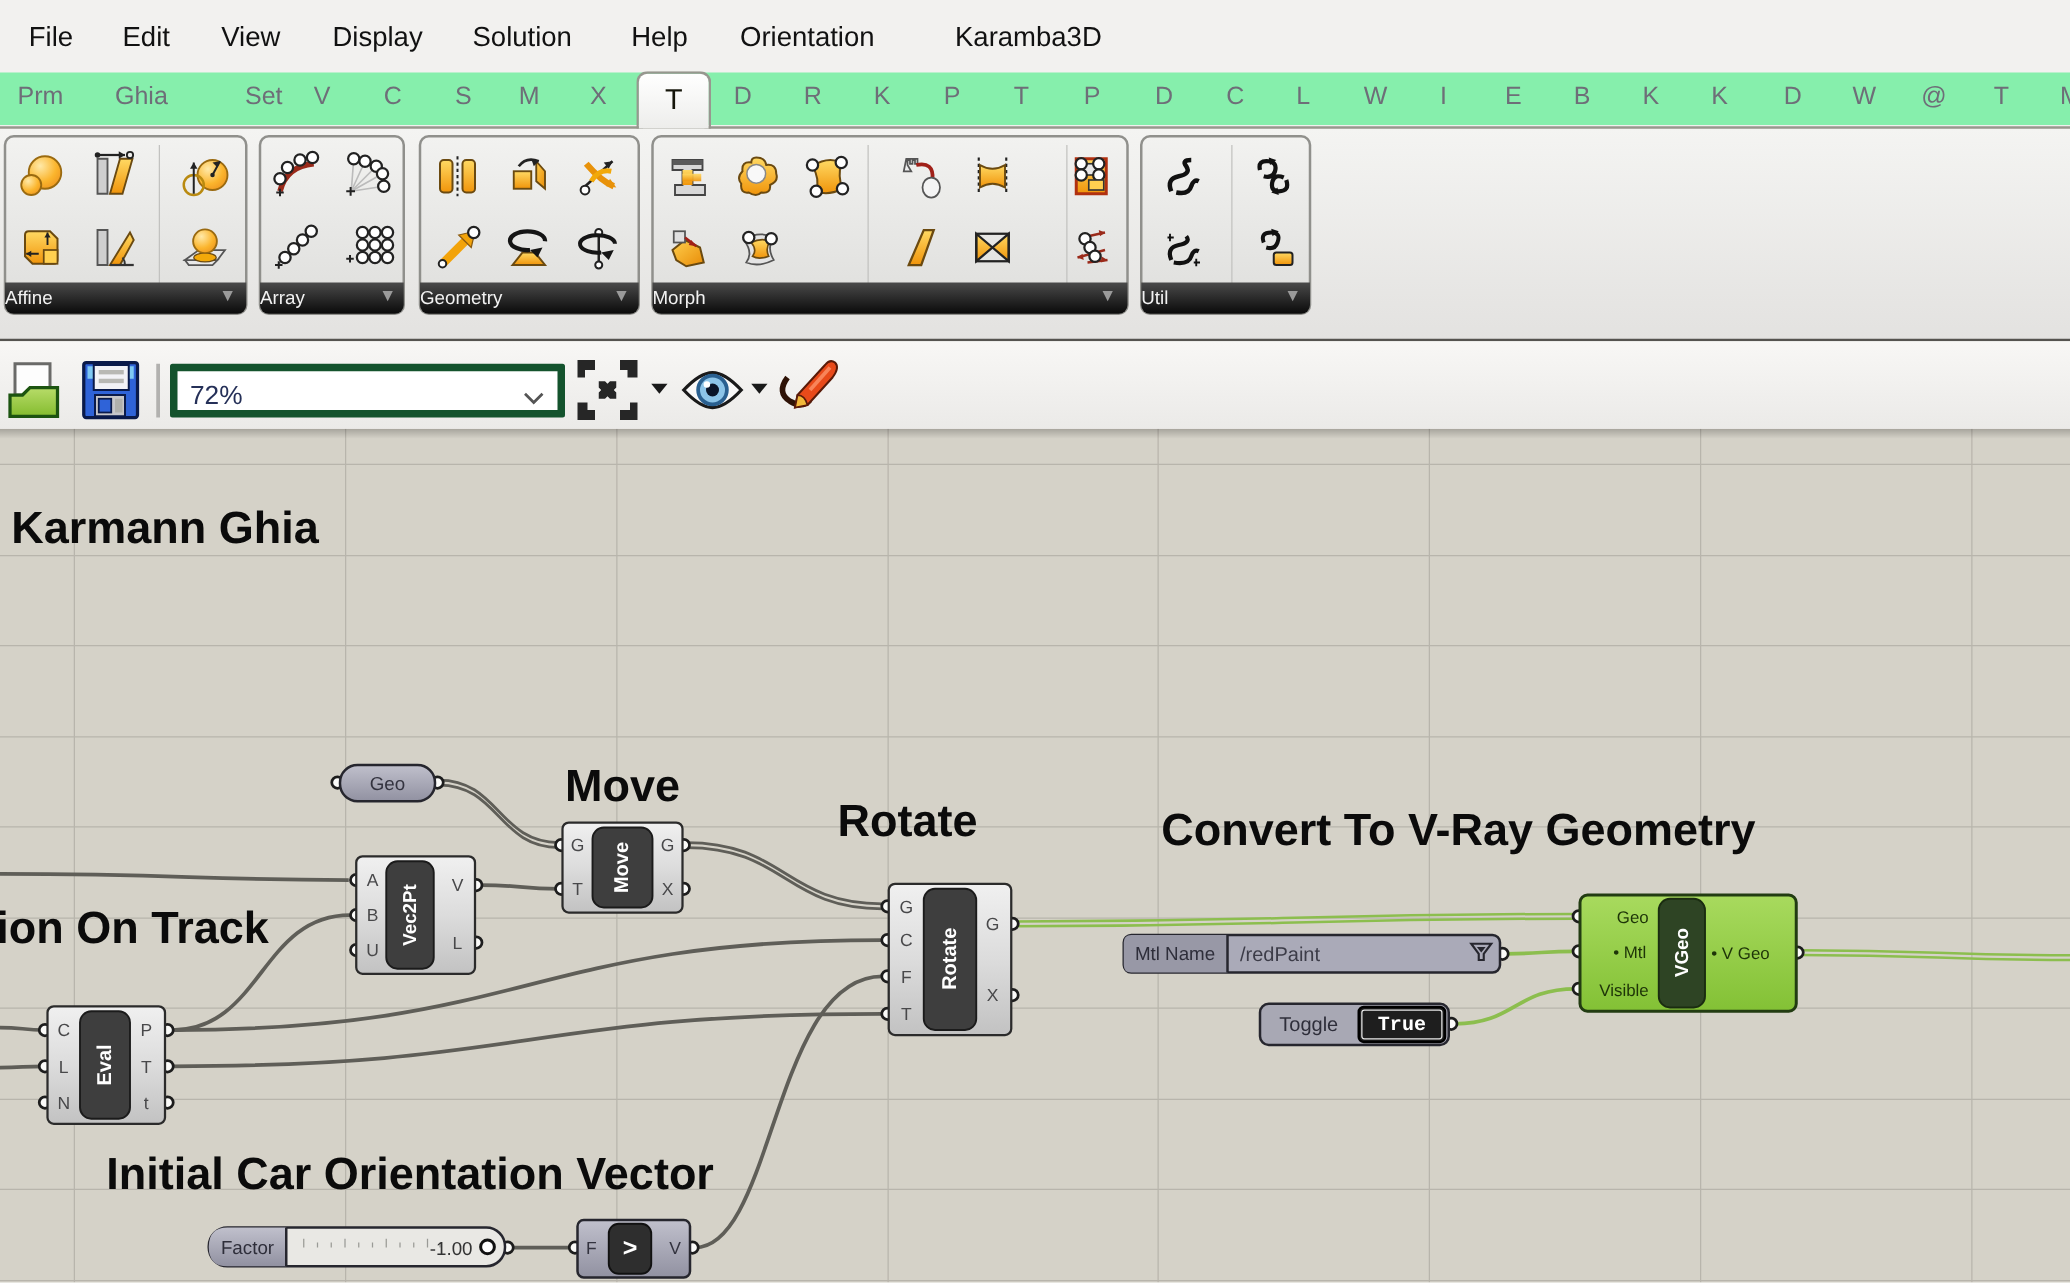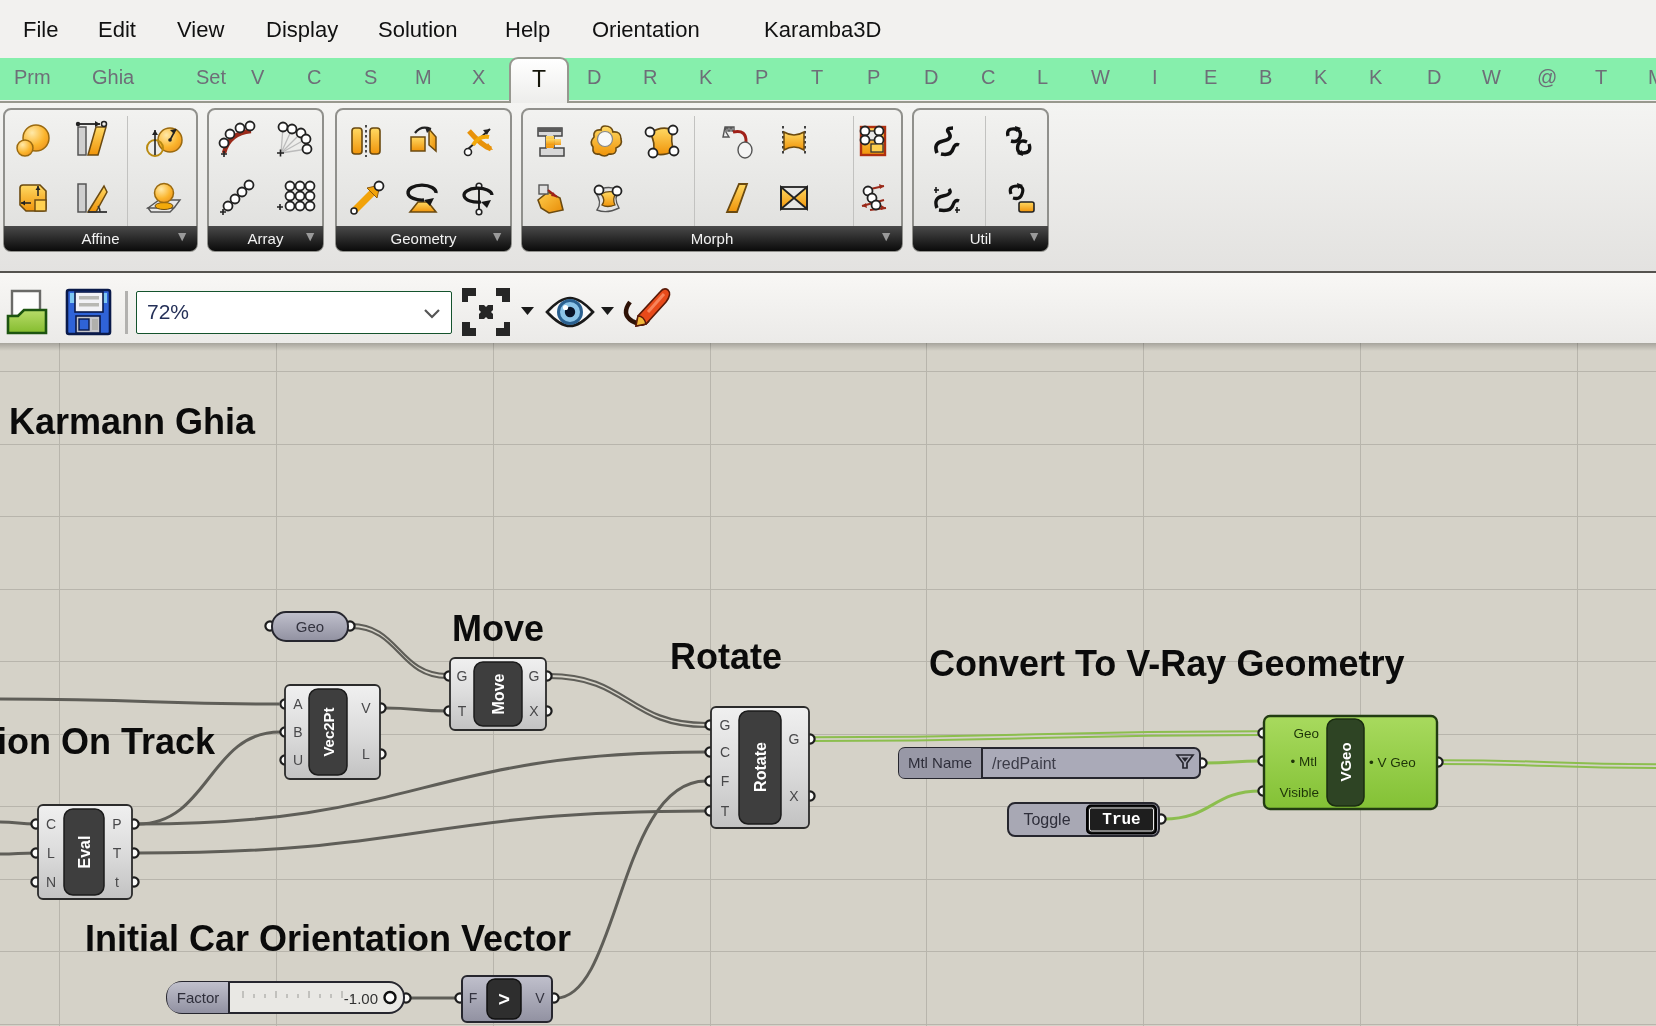--- a/index.html
+++ b/index.html
@@ -11,27 +11,27 @@
   #menubar span{position:absolute;top:17px;font-size:22px;color:#111;}
   
   #tabbar{position:absolute;left:0;top:58px;width:1656px;height:42px;background:#86efac;}
   #tabbar span{position:absolute;top:8px;font-size:20px;color:#6e6e78;}
   #seltab{position:absolute;left:509px;top:57px;width:60px;height:46px;background:linear-gradient(#ffffff,#ededeb);border:2px solid #97978f;border-bottom:none;border-radius:9px 9px 0 0;box-sizing:border-box;z-index:5;}
   #seltab i{position:absolute;left:0;right:0;top:7px;text-align:center;font-style:normal;font-size:23px;color:#15150a;}
   
   #toolpage{position:absolute;left:0;top:101px;width:1656px;height:171px;background:linear-gradient(#f4f4f2,#e3e2e0);border-top:2px solid #98988e;box-sizing:border-box;}
   #darksep{position:absolute;left:0;top:271px;width:1656px;height:2px;background:#55534f;}
   .panel{position:absolute;top:8px;height:144px;background:linear-gradient(#f2f2f0,#dededc);border:2px solid #90908c;border-radius:8px;box-sizing:border-box;}
-  .plabel{position:absolute;left:-1px;right:-1px;bottom:-1px;height:25px;background:linear-gradient(#4a4a4a,#0a0a0a);border-radius:0 0 7px 7px;color:#f2f2f2;font-size:15px;text-align:center;line-height:25px;}
+  .plabel{position:absolute;left:-1px;right:-1px;bottom:-1px;height:25px;background:linear-gradient(#4a4a4a,#0a0a0a);border-radius:0 0 7px 7px;color:#f2f2f2;font-size:15px;line-height:25px;}
   .plabel b{font-weight:normal;}
   .parrow{position:absolute;bottom:2px;color:#9a9a9a;font-size:14px;font-style:normal;}
   .pdiv{position:absolute;top:6px;width:1px;height:112px;background:#c2c2c0;}
   
   #toolbar2{position:absolute;left:0;top:273px;width:1656px;height:70px;background:linear-gradient(#f8f7f5,#ebeae8);}
-  #zoombox{position:absolute;left:136px;top:291px;width:316px;height:43px;background:#fff;border:1px solid #14532d;box-sizing:border-box;border-radius:2px;}
+  #zoombox{position:absolute;left:136px;top:291px;width:316px;height:43px;background:#fff;border:6px solid #14532d;box-sizing:border-box;border-radius:2px;}
   #zoombox i{position:absolute;left:10px;top:8px;font-style:normal;font-size:21px;color:#253058;}
   
   #canvas{position:absolute;left:0;top:343px;}
 </style>
 </head>
 <body>
 <div id="app">
   <div id="menubar">
     <span style="left:23px">File</span>
     <span style="left:98px">Edit</span>

